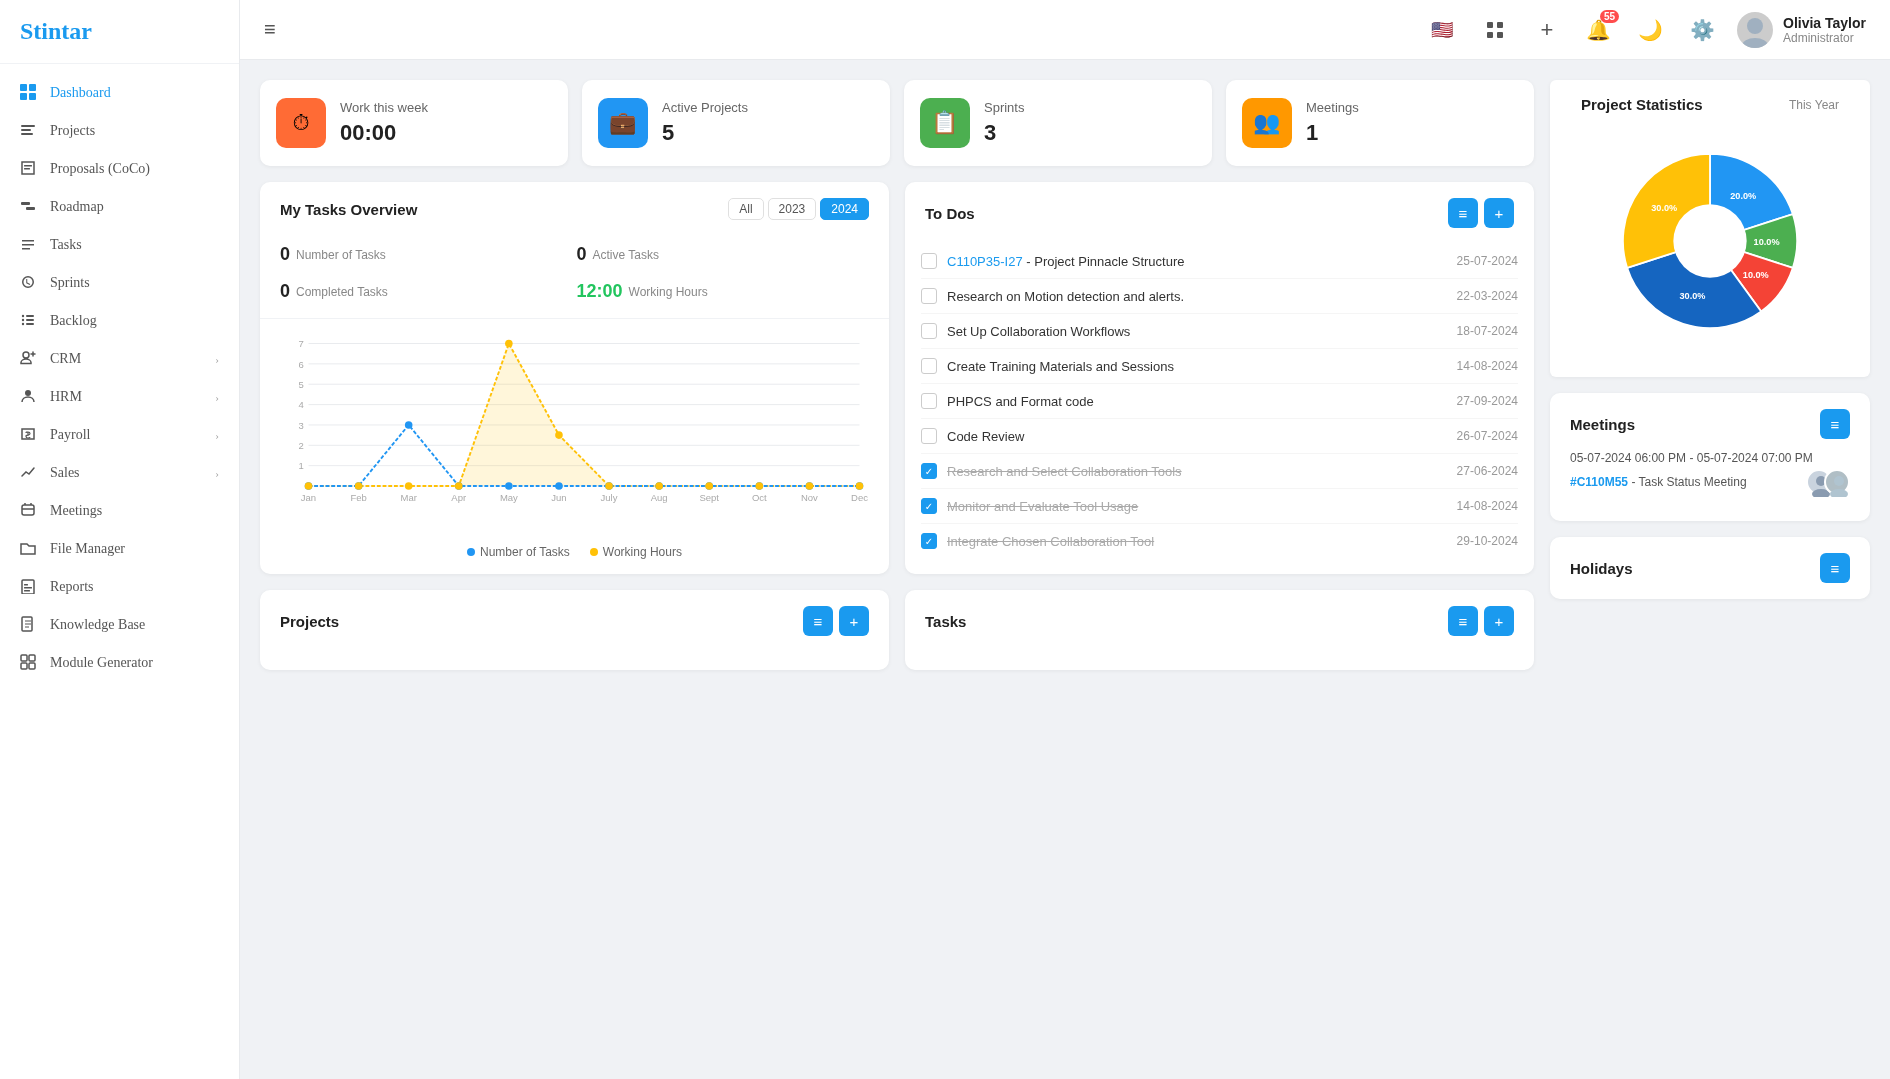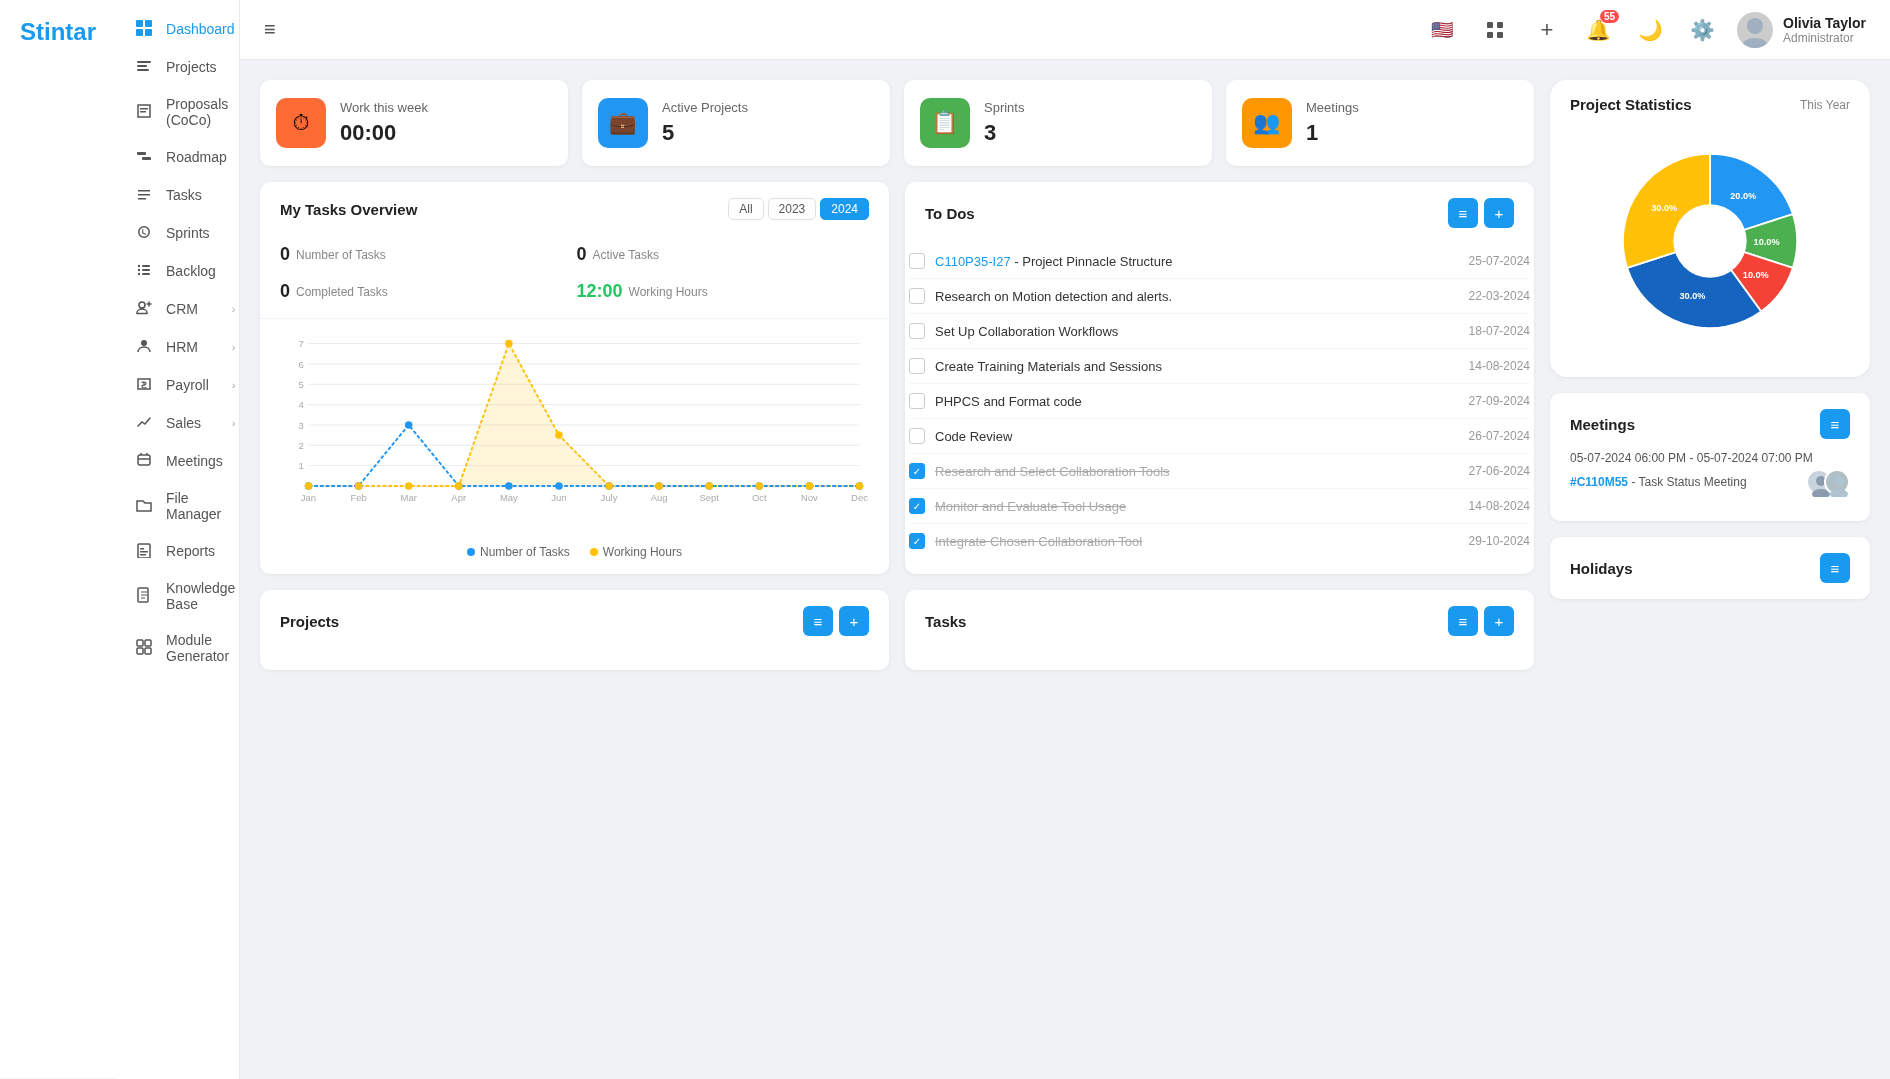--- a/index.html
+++ b/index.html
@@ -4,23 +4,24 @@
   <style>
     * { box-sizing: border-box; margin: 0; padding: 0; }
     body { font-family: 'Segoe UI', Arial, sans-serif; background: #f0f2f5; display: flex; height: 100vh; overflow: hidden; font-size: 14px; }
 
     
     #sidebar {
       width: 240px;
       background: #fff;
       border-right: 1px solid #e8eaed;
       display: flex;
-      flex-direction: row;
+      flex-direction: column;
       flex-shrink: 0;
       overflow-y: auto;
+      font-family: Liberation Serif, serif;
     }
     .sidebar-logo {
       padding: 18px 20px;
       border-bottom: 1px solid #f0f2f5;
     }
     .sidebar-logo span { color: #1a9aef; font-size: 24px; font-weight: 700; }
     .sidebar-nav { padding: 10px 0; }
     .nav-item {
       display: flex; align-items: center; padding: 10px 20px; cursor: pointer;
       color: #555; gap: 12px; border-radius: 0; transition: background 0.15s;
@@ -123,40 +124,40 @@
     .tasks-stat .ts-label { font-size: 12px; color: #888; }
     .tasks-stat .ts-num.green { color: #22c55e; }
     .chart-area { padding: 10px 20px 5px; }
     .chart-legend { display: flex; justify-content: center; gap: 20px; padding: 8px 20px 14px; font-size: 12px; color: #666; }
     .legend-dot { width: 8px; height: 8px; border-radius: 50%; display: inline-block; margin-right: 5px; }
 
     
     .chart-svg { width: 100%; height: 200px; }
 
     
-    .todos-list { padding: 8px 4px 16px; }
+    .todos-list { padding: 8px 16px 16px; }
     .todo-item {
       display: flex; align-items: center; padding: 9px 0;
       border-bottom: 1px solid #f5f5f5; gap: 10px; font-size: 13px;
     }
     .todo-item:last-child { border-bottom: none; }
     .todo-check { width: 16px; height: 16px; border: 1px solid #ccc; border-radius: 3px; flex-shrink: 0; display: flex; align-items: center; justify-content: center; background: #fff; }
     .todo-check.checked { background: #1a9aef; border-color: #1a9aef; }
     .todo-check.checked::after { content: '✓'; color: #fff; font-size: 10px; }
     .todo-text { flex: 1; color: #333; }
     .todo-text.done { text-decoration: line-through; color: #aaa; }
     .todo-link { color: #1a9aef; text-decoration: none; }
     .todo-date { font-size: 12px; color: #999; flex-shrink: 0; text-align: right; }
 
     
     .bottom-row { display: grid; grid-template-columns: 1fr 1fr; gap: 16px; }
     .section-bottom { background: #fff; border-radius: 10px; box-shadow: 0 1px 4px rgba(0,0,0,0.06); overflow: hidden; min-height: 80px; }
 
     
-    .project-stats-card { background: #fff; border-radius: 17px; box-shadow: 0 1px 4px rgba(0,0,0,0.06); padding: 16px 20px; }
+    .project-stats-card { background: #fff; border-radius: 6px; box-shadow: 0 1px 4px rgba(0,0,0,0.06); padding: 16px 31px; }
     .ps-header { display: flex; align-items: center; justify-content: space-between; margin-bottom: 8px; }
     .ps-title { font-size: 15px; font-weight: 600; color: #222; }
     .ps-year { font-size: 12px; color: #888; }
     .pie-container { display: flex; justify-content: center; padding: 10px 0; }
 
     .meetings-card { background: #fff; border-radius: 10px; box-shadow: 0 1px 4px rgba(0,0,0,0.06); padding: 16px 20px; }
     .meetings-header { display: flex; align-items: center; justify-content: space-between; margin-bottom: 12px; }
     .meetings-title { font-size: 15px; font-weight: 600; color: #222; }
     .meeting-entry { font-size: 12px; color: #555; margin-bottom: 10px; }
     .meeting-link { color: #1a9aef; font-weight: 600; }

